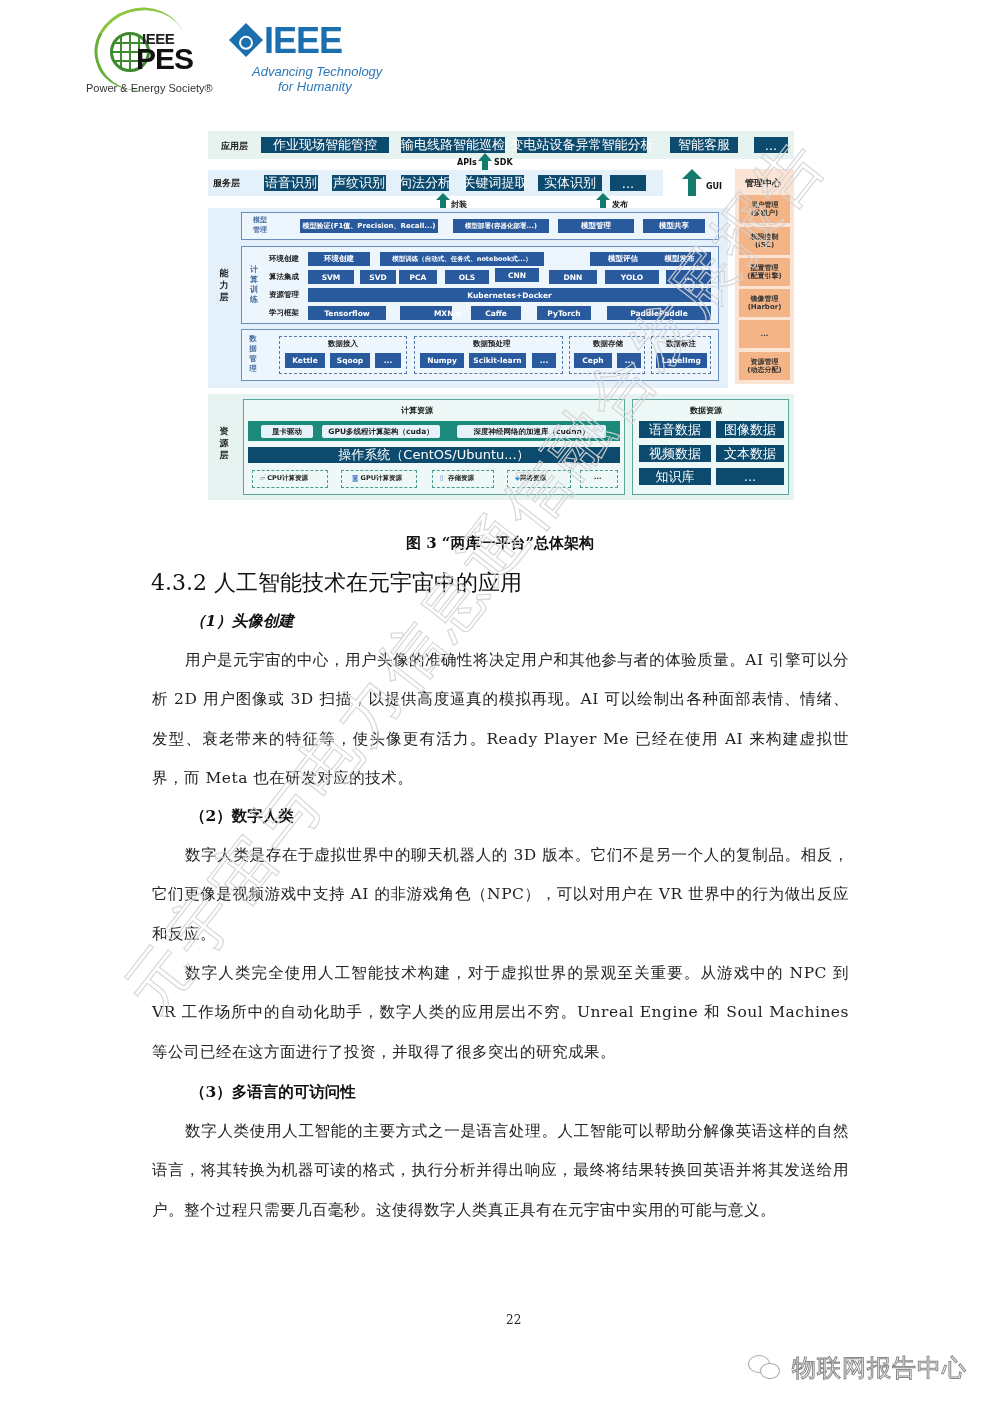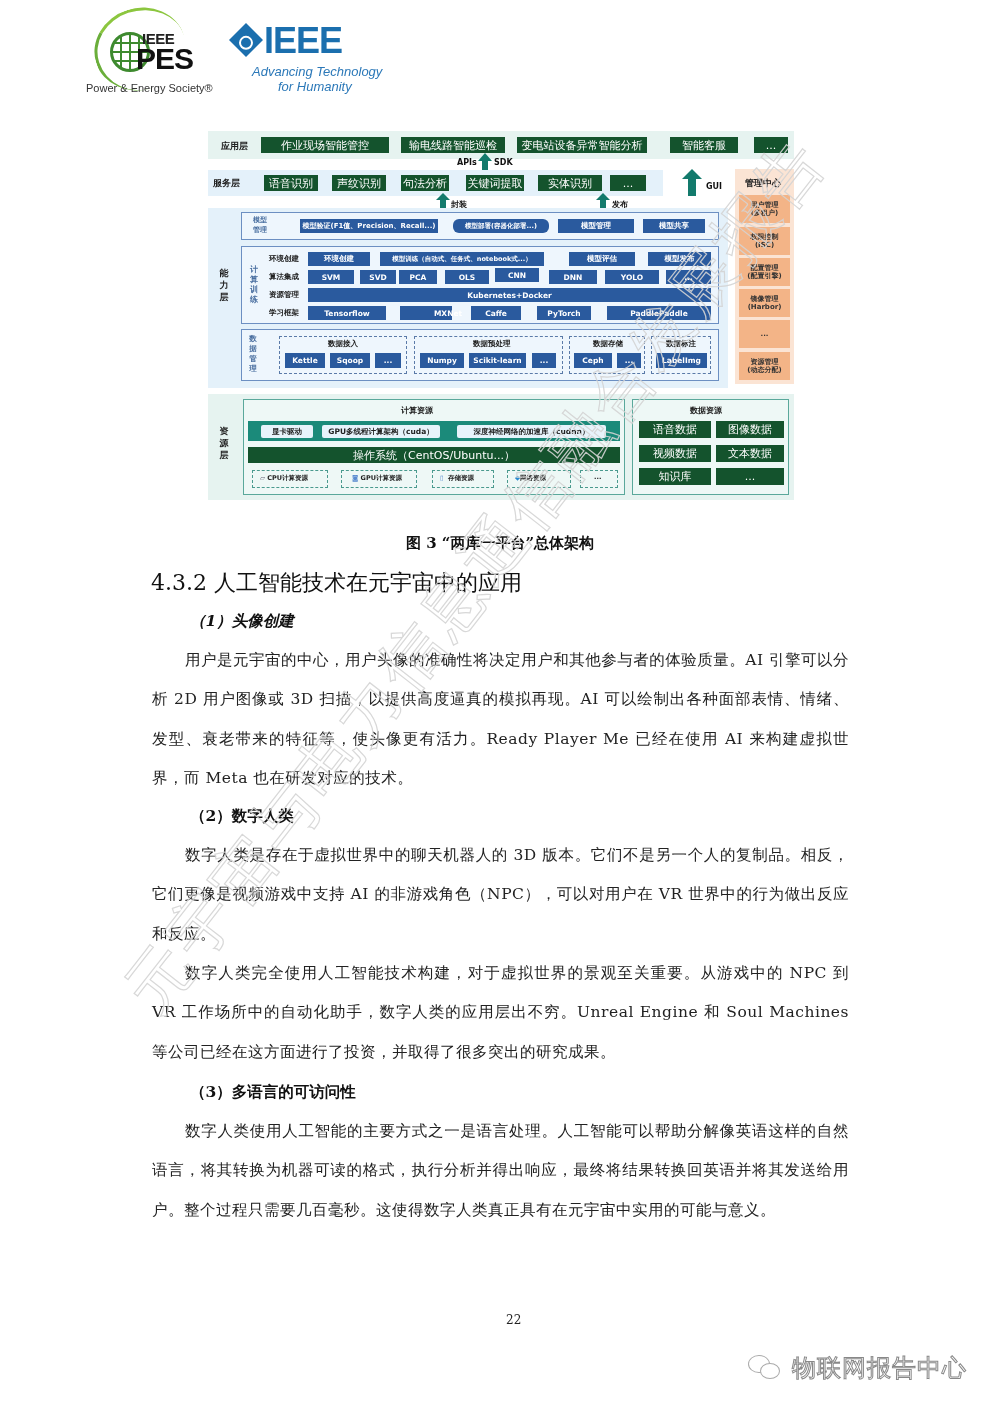--- a/index.html
+++ b/index.html
@@ -22,21 +22,21 @@
   .ieee-diamond { position: absolute; left: 4px; top: 6px; width: 24px; height: 24px; background: #1b6fae; transform: rotate(45deg); }
   .ieee-diamond::after { content: ""; position: absolute; left: 7px; top: 7px; width: 10px; height: 10px; border-radius: 50%; border: 2px solid #fff; }
   .ieee-text { position: absolute; left: 34px; top: -2px; font: bold 36px "Liberation Sans", sans-serif; color: #1b6fae; letter-spacing: -1px; }
   .ieee-tag1 { position: absolute; left: 2px; top: 42px; font: italic 13px "Liberation Sans", sans-serif; color: #2b78b8; white-space: nowrap; margin-left: 20px; }
   .ieee-tag2 { position: absolute; left: 48px; top: 57px; font: italic 13px "Liberation Sans", sans-serif; color: #2b78b8; white-space: nowrap; }
 
   
   .diagram { position: absolute; left: 208px; top: 131px; width: 588px; height: 369px; font-family: "DejaVu Sans", sans-serif; }
   .band { position: absolute; }
   .layer-label { position: absolute; font-size: 9px; font-weight: bold; color: #222; }
-  .tbox { position: absolute; background: #14532d; color: #fff; font-size: 11px; display: flex; align-items: center; justify-content: center; white-space: nowrap; }
+  .tbox { position: absolute; background: #0c4a6e; color: #fff; font-size: 13px; display: flex; align-items: center; justify-content: center; white-space: nowrap; }
   .bbox { position: absolute; background: #2a5a9e; color: #fff; font-size: 7.5px; display: flex; align-items: center; justify-content: center; white-space: nowrap; font-weight: bold; }
   .bbox.small { font-size: 6.5px; }
   .obox { position: absolute; background: #f3b487; color: #333; font-size: 7px; display: flex; align-items: center; justify-content: center; text-align: center; line-height: 1.2; font-weight: bold; }
   .lbox { position: absolute; background: #e7f3fb; color: #222; font-size: 7.5px; display: flex; align-items: center; justify-content: center; white-space: nowrap; border-radius: 2px; }
   .dash { position: absolute; border: 1px dashed #5a7aa8; }
   .dash.green { border-color: #4a9a8e; }
   .frame { position: absolute; border: 1px solid #6c8fc2; background: #eef6fd; }
   .frame.green { border-color: #5aa89b; background: #eef8f6; }
   .arrow { position: absolute; }
   .arrow .shaft { position: absolute; background: #137a6c; }
@@ -122,34 +122,34 @@
     <div class="shaft" style="left:4px;top:7px;width:6px;height:10px;"></div>
   </div>
   <div class="arrow-label" style="left:404px;top:68px;">发布</div>
 
   <div class="band" style="left:0;top:77px;width:520px;height:180px;background:#e4f1fa;"></div>
   <div class="vtxt" style="left:11px;top:136px;color:#222;font-size:9px;line-height:12px;">能<br>力<br>层</div>
 
   <div class="frame" style="left:33px;top:81px;width:478px;height:28px;"></div>
   <div class="vtxt" style="left:42px;top:84px;width:20px;font-size:7px;line-height:10px;">模型<br>管理</div>
   <div class="bbox" style="left:92px;top:88px;width:138px;height:14px;font-size:7px;">模型验证(F1值、Precision、Recall...)</div>
-  <div class="bbox small" style="left:245px;top:88px;width:96px;height:14px;border-radius:6px;">模型部署(容器化部署...)</div>
+  <div class="bbox small" style="left:245px;top:88px;width:96px;height:14px;">模型部署(容器化部署...)</div>
   <div class="bbox" style="left:350px;top:88px;width:76px;height:14px;">模型管理</div>
   <div class="bbox" style="left:435px;top:88px;width:62px;height:14px;">模型共享</div>
 
   <div class="frame" style="left:33px;top:115px;width:478px;height:78px;"></div>
   <div class="vtxt" style="left:41px;top:134px;">计<br>算<br>训<br>练</div>
   <div class="rowlabel" style="left:61px;top:123px;">环境创建</div>
   <div class="rowlabel" style="left:61px;top:141px;">算法集成</div>
   <div class="rowlabel" style="left:61px;top:159px;">资源管理</div>
   <div class="rowlabel" style="left:61px;top:177px;">学习框架</div>
 
   <div class="bbox" style="left:100px;top:121px;width:62px;height:14px;">环境创建</div>
   <div class="bbox small" style="left:172px;top:121px;width:164px;height:14px;">模型训练（自动式、任务式、notebook式...）</div>
-  <div class="bbox" style="left:361px;top:121px;width:66px;height:14px;font-family:Liberation Serif, serif;">模型评估</div>
+  <div class="bbox" style="left:382px;top:121px;width:66px;height:14px;font-family:Liberation Serif, serif;">模型评估</div>
   <div class="bbox" style="left:440px;top:121px;width:63px;height:14px;">模型发布</div>
 
   <div class="bbox" style="left:100px;top:139px;width:46px;height:14px;">SVM</div>
   <div class="bbox" style="left:152px;top:139px;width:36px;height:14px;">SVD</div>
   <div class="bbox" style="left:191px;top:139px;width:38px;height:14px;">PCA</div>
   <div class="bbox" style="left:237px;top:139px;width:44px;height:14px;">OLS</div>
   <div class="bbox" style="left:287px;top:137px;width:44px;height:14px;">CNN</div>
   <div class="bbox" style="left:341px;top:139px;width:48px;height:14px;">DNN</div>
   <div class="bbox" style="left:397px;top:139px;width:54px;height:14px;">YOLO</div>
   <div class="bbox" style="left:458px;top:139px;width:45px;height:14px;">...</div>

